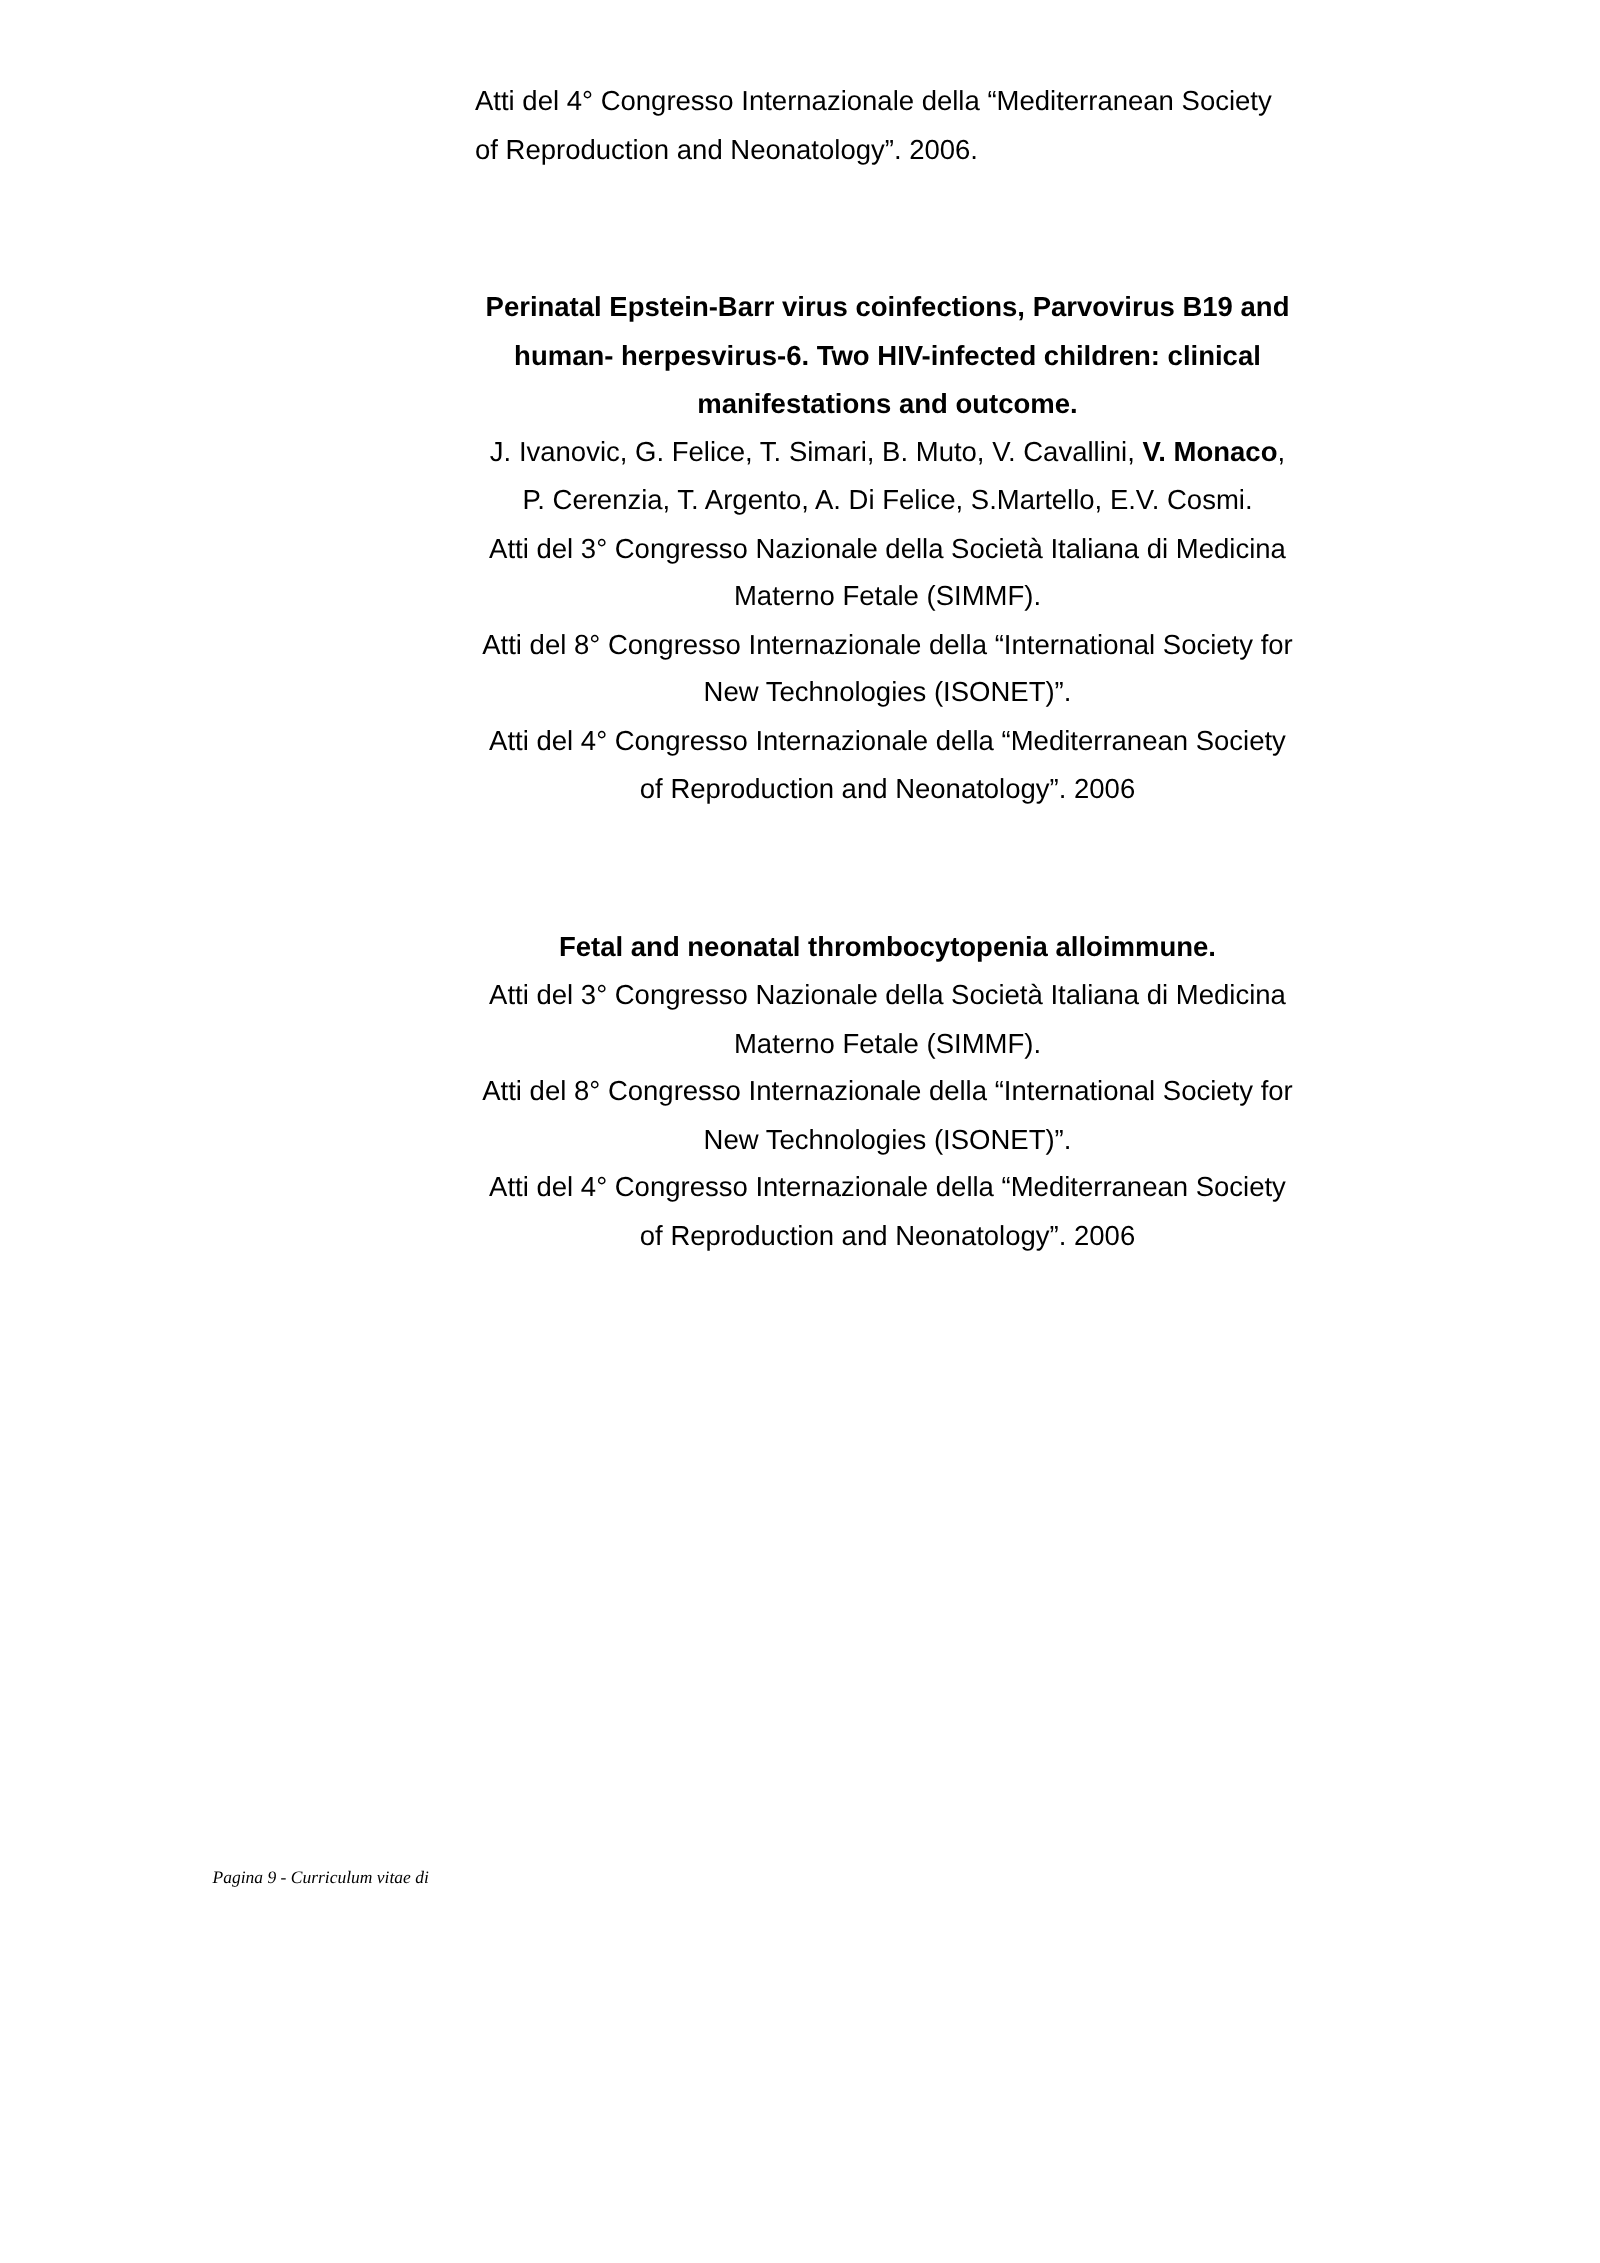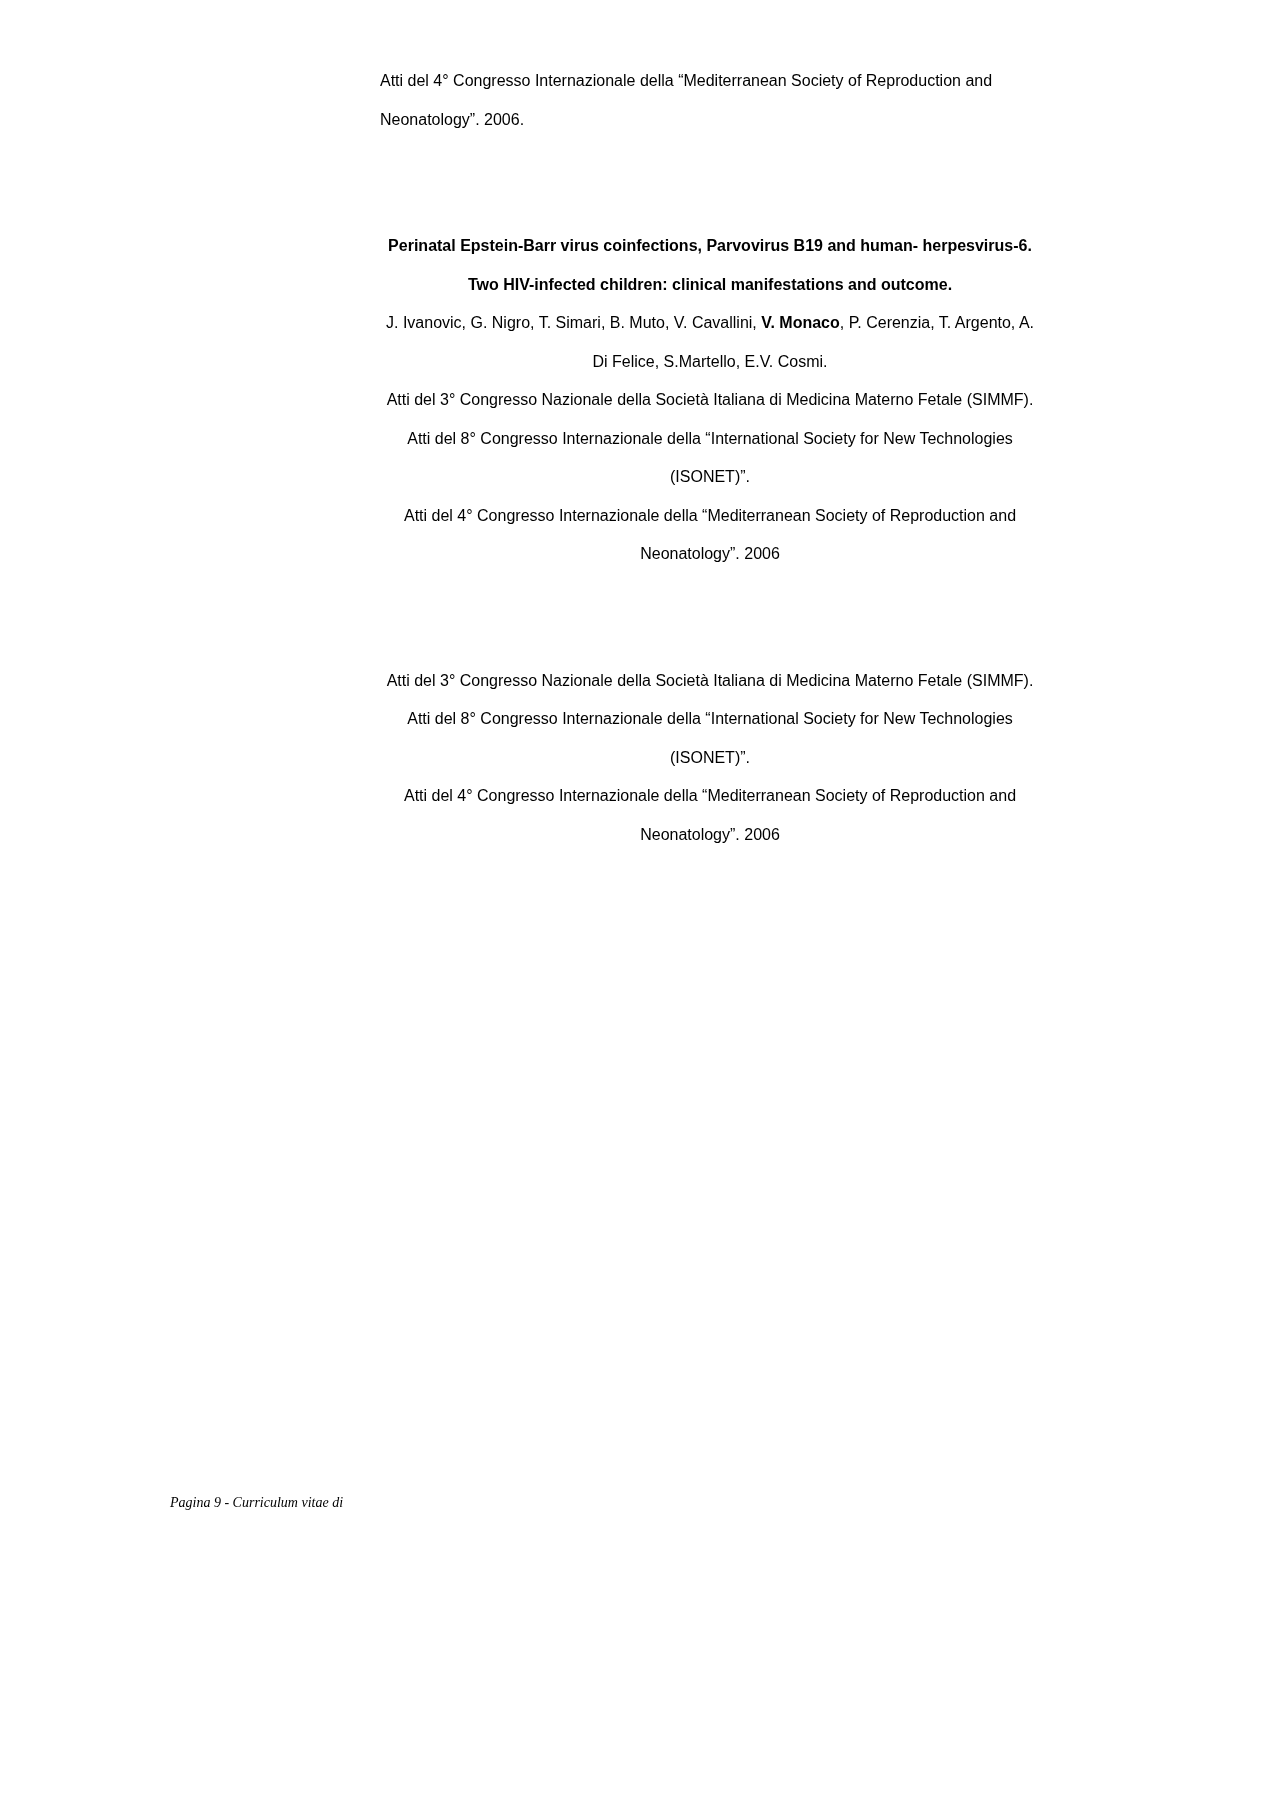--- a/index.html
+++ b/index.html
@@ -14,21 +14,21 @@
     background: #ffffff;
     color: #000000;
     font-family: "Liberation Sans", sans-serif;
     overflow: hidden;
   }
   .content {
     position: absolute;
     left: 380px;
     top: 62px;
     width: 660px;
-    font-size: 16px;
+    font-size: 22px;
     line-height: 38.5px;
   }
   .para {
     margin: 0;
     padding: 0;
   }
   .entry {
     display: block;
     margin-top: 88px;
     text-align: center;
@@ -51,27 +51,28 @@
 <body>
 
 <div class="page">
 
   <div class="content">
 
     <p class="para">Atti del 4° Congresso Internazionale della “Mediterranean Society of Reproduction and  Neonatology”. 2006.</p>
 
     <section class="entry">
       <p class="para title">Perinatal Epstein-Barr virus coinfections, Parvovirus B19 and human- herpesvirus-6. Two HIV-infected children: clinical manifestations and outcome.</p>
-      <p class="para"><span>J. Ivanovic, G. Nigro, T. Simari, B. Muto, V. Cavallini, </span><b>V. Monaco</b><span>, P. Cerenzia, T. Argento, A. Di Felice, S.Martello, E.V. Cosmi.</span></p>
+      <p class="para"><span>J. Ivanovic, G. Felice, T. Simari, B. Muto, V. Cavallini, </span><b>V. Monaco</b><span>, P. Cerenzia, T. Argento, A. Di Felice, S.Martello, E.V. Cosmi.</span></p>
       <p class="para">Atti del 3° Congresso Nazionale della Società Italiana di Medicina Materno Fetale (SIMMF).</p>
       <p class="para">Atti del 8° Congresso Internazionale della “International Society for New Technologies (ISONET)”.</p>
       <p class="para">Atti del 4° Congresso Internazionale della “Mediterranean Society of Reproduction and Neonatology”. 2006</p>
     </section>
 
     <section class="entry">
+      <p class="para title">Fetal and neonatal thrombocytopenia alloimmune.</p>
       <p class="para">Atti del 3° Congresso Nazionale della Società Italiana di Medicina Materno Fetale (SIMMF).</p>
       <p class="para">Atti del 8° Congresso Internazionale della “International Society for New Technologies (ISONET)”.</p>
       <p class="para">Atti del 4° Congresso Internazionale della “Mediterranean Society of Reproduction and Neonatology”. 2006</p>
     </section>
 
     <section class="entry">
     </section>
 
   </div>
 

